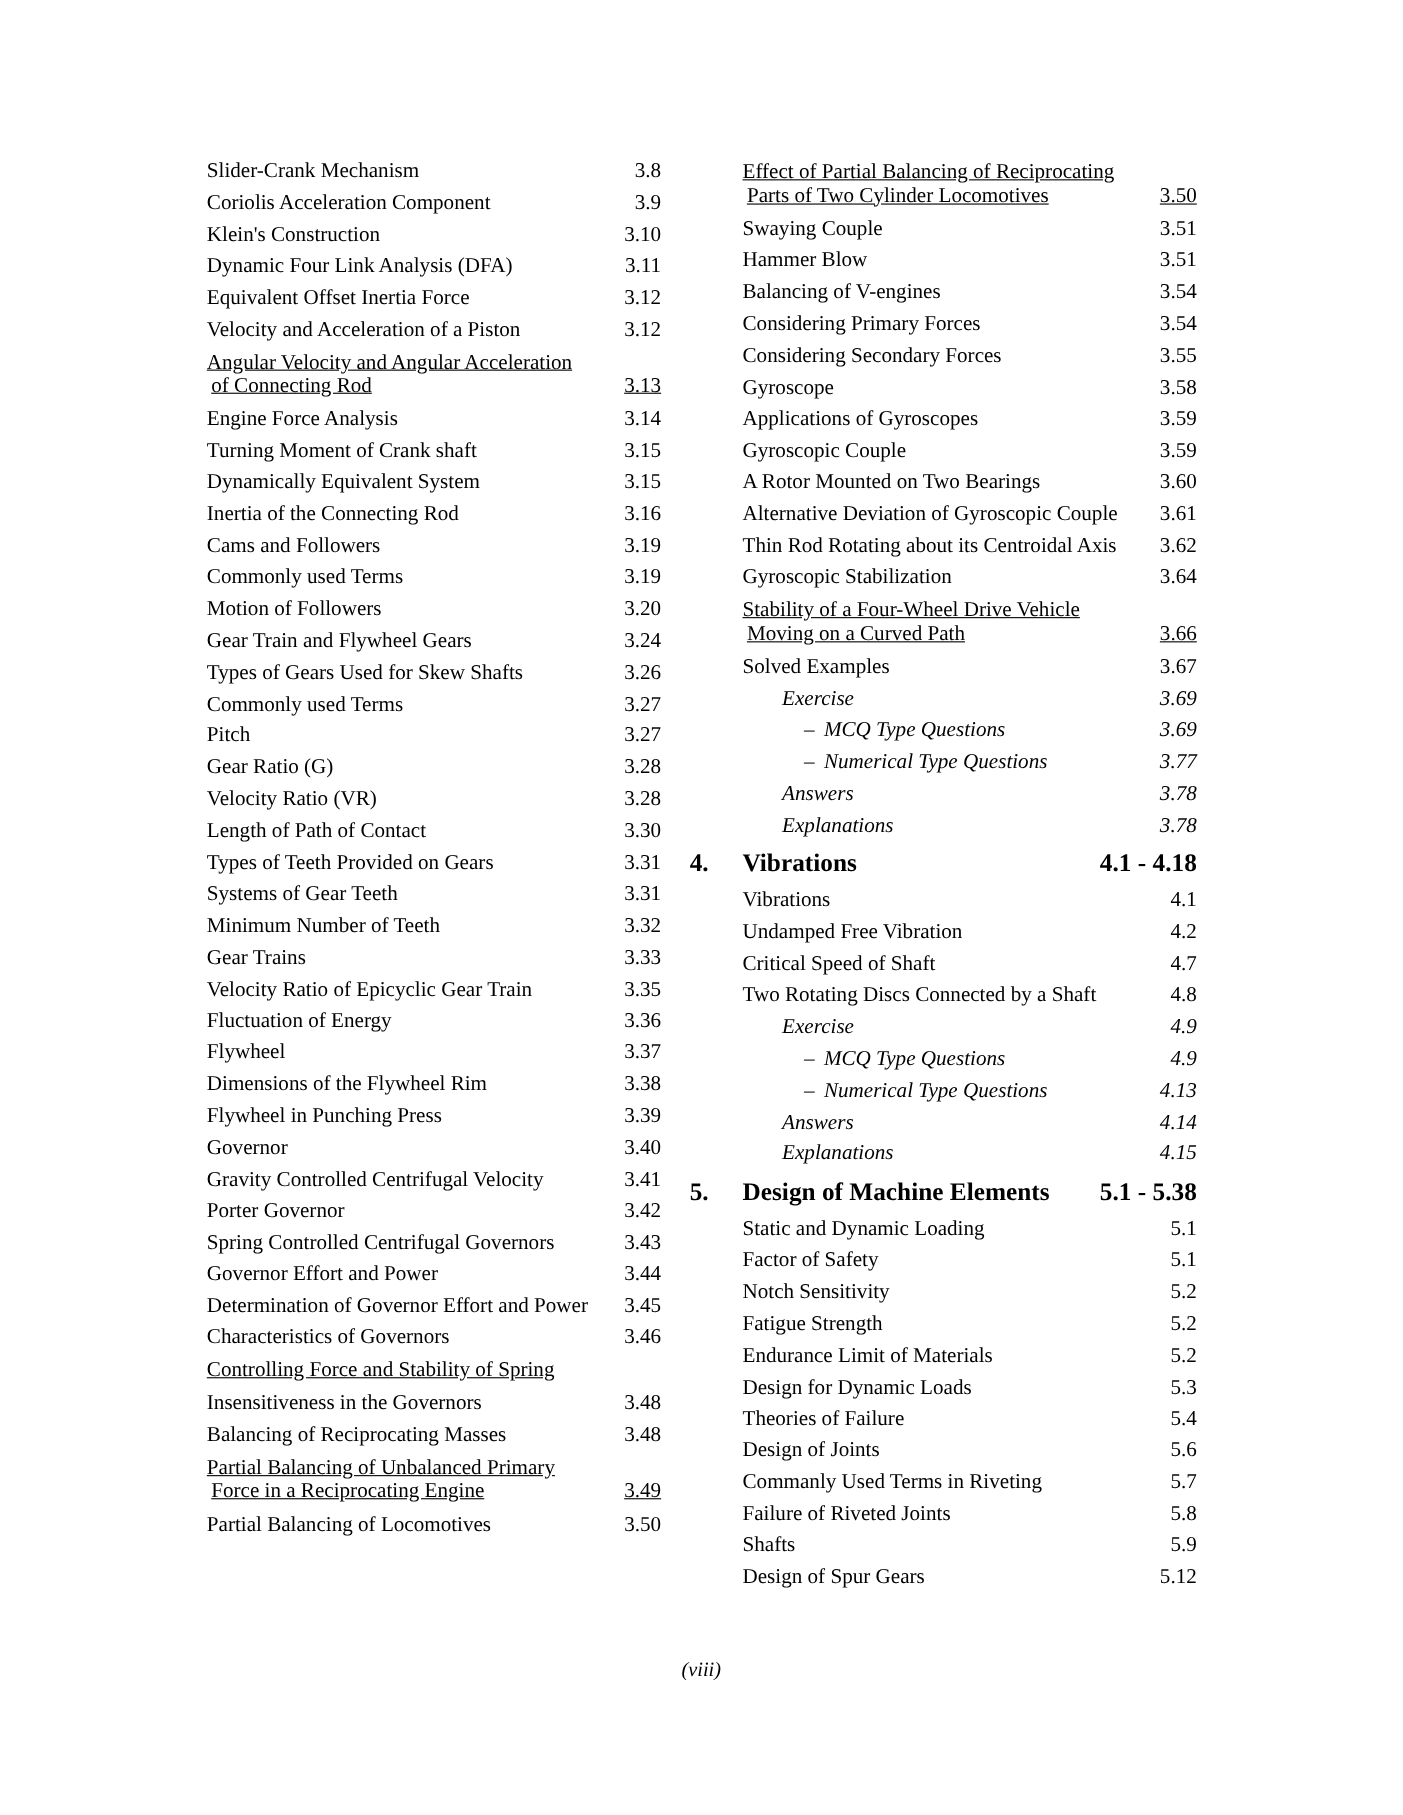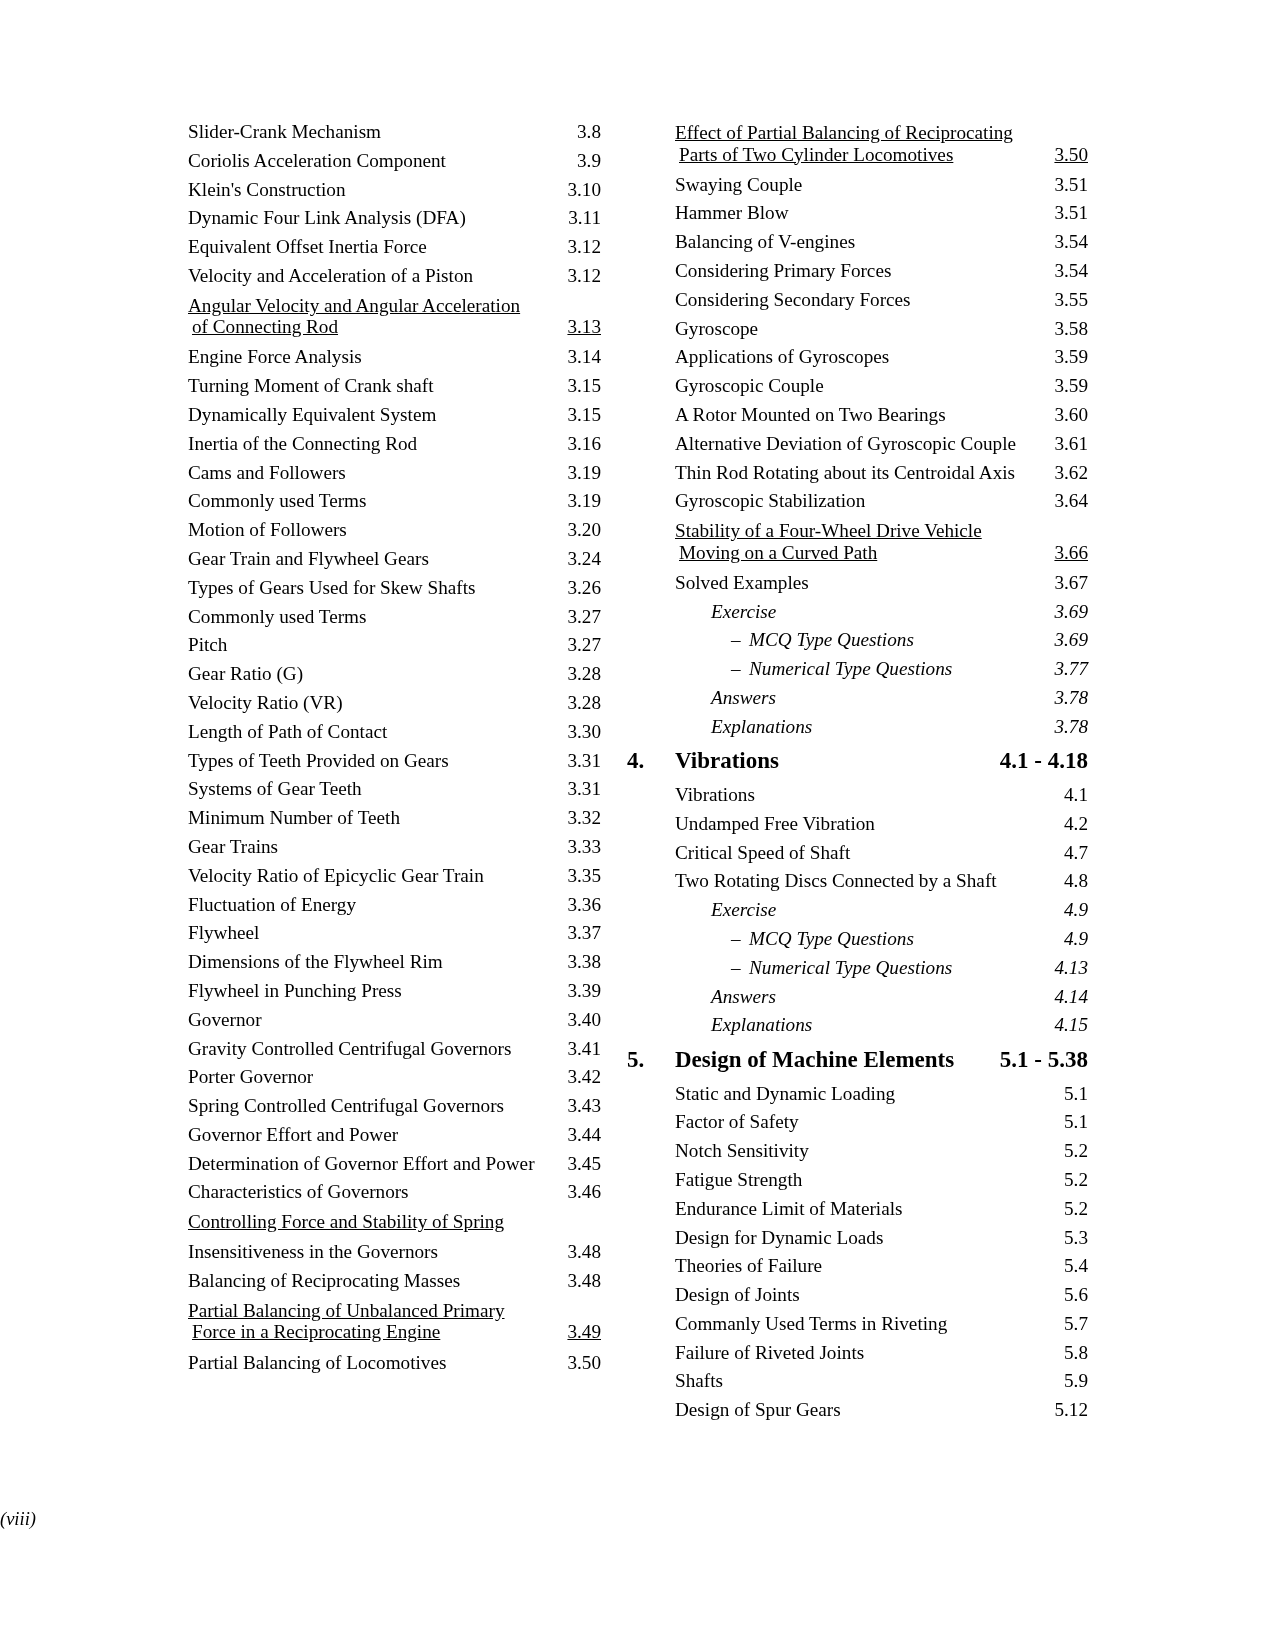--- a/index.html
+++ b/index.html
@@ -14,21 +14,21 @@
   .page {
     position: relative;
     width: 1275px;
     height: 1650px;
     background: #ffffff;
     box-sizing: border-box;
     overflow: hidden;
   }
   .toc-columns {
     position: absolute;
-    top: 122px;
+    top: 146px;
     left: 188px;
     width: 900px;
     display: flex;
     gap: 74px;
   }
   .toc-col {
     width: 413px;
     flex: 0 0 auto;
   }
   
@@ -106,20 +106,21 @@
   }
   .toc-col.right .chapter { margin-left: -48px; }
   .toc-col.right .chapter .num { width: 48px; }
 
   
   .footer {
     position: absolute;
     left: 0;
     right: 0;
     top: 1509px;
+    text-align: center;
     font-size: 18.5px;
     font-style: italic;
   }
 </style>
 </head>
 <body>
 
 <div class="page">
 
   <div class="toc-columns">
@@ -245,21 +246,21 @@
         </div>
         <div class="row">
           <span class="title">Flywheel in Punching Press</span>
           <span class="pg">3.39</span>
         </div>
         <div class="row">
           <span class="title">Governor</span>
           <span class="pg">3.40</span>
         </div>
         <div class="row">
-          <span class="title">Gravity Controlled Centrifugal Governors</span>
+          <span class="title">Gravity Controlled Centrifugal Velocity</span>
           <span class="pg">3.41</span>
         </div>
         <div class="row">
           <span class="title">Porter Governor</span>
           <span class="pg">3.42</span>
         </div>
         <div class="row">
           <span class="title">Spring Controlled Centrifugal Governors</span>
           <span class="pg">3.43</span>
         </div>

